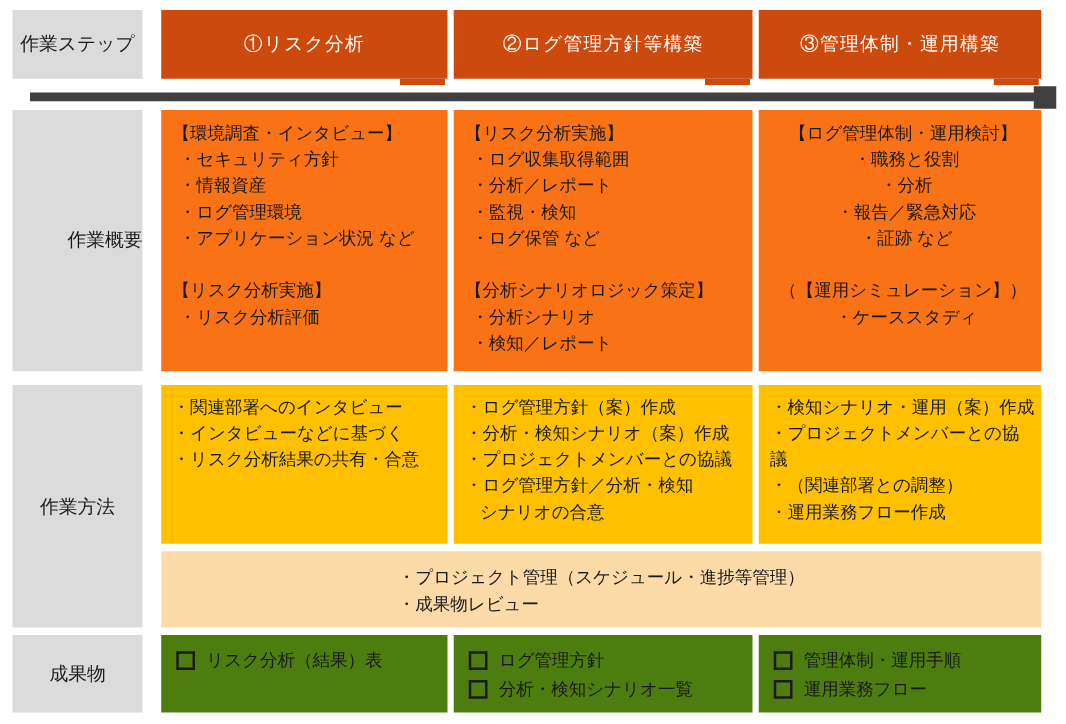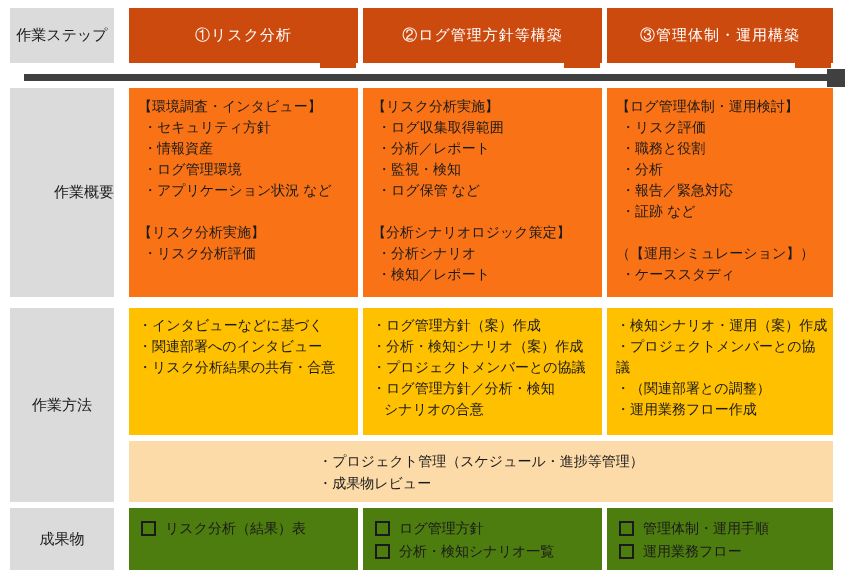--- a/index.html
+++ b/index.html
@@ -41,21 +41,21 @@
   .hdr2         { left:363px; top:8px;   width:239px; height:55px; }
   .hdr3         { left:607px; top:8px;   width:226px; height:55px; }
   .tab1         { left:320px; top:63px;  width:36px;  height:5px;  }
   .tab2         { left:564px; top:63px;  width:36px;  height:5px;  }
   .tab3         { left:795px; top:63px;  width:36px;  height:5px;  }
   .bar-line     { left:24px;  top:74px;  width:808px; height:7px;  }
   .bar-end      { left:827px; top:69px;  width:18px;  height:18px; }
   .lbl-overview { left:10px;  top:88px;  width:104px; height:209px;justify-content:flex-end; }
   .ov1          { left:129px; top:88px;  width:229px; height:209px; }
   .ov2          { left:363px; top:88px;  width:239px; height:209px; }
-  .ov3          { left:607px; top:88px;  width:226px; height:209px; }
+  .ov3          { left:607px; top:88px;  width:226px; height:209px;text-align:center; }
   .lbl-method   { left:10px;  top:308px; width:104px; height:194px; }
   .m1           { left:129px; top:308px; width:229px; height:127px; }
   .m2           { left:363px; top:308px; width:239px; height:127px; }
   .m3           { left:607px; top:308px; width:226px; height:127px; }
   .common-row   { left:129px; top:441px; width:704px; height:61px; }
   .lbl-deliv    { left:10px;  top:508px; width:104px; height:62px; }
   .d1           { left:129px; top:508px; width:229px; height:62px; }
   .d2           { left:363px; top:508px; width:239px; height:62px; }
   .d3           { left:607px; top:508px; width:226px; height:62px; }
 </style>
@@ -104,36 +104,35 @@
     <div class="item">・分析／レポート</div>
     <div class="item">・監視・検知</div>
     <div class="item">・ログ保管 など</div>
     <div class="grp2">【分析シナリオロジック策定】</div>
     <div class="item">・分析シナリオ</div>
     <div class="item">・検知／レポート</div>
   </div>
 
   <div class="box ov ov3">
     <div>【ログ管理体制・運用検討】</div>
-    <div class="item">・リスク評価</div>
     <div class="item">・職務と役割</div>
     <div class="item">・分析</div>
     <div class="item">・報告／緊急対応</div>
     <div class="item">・証跡 など</div>
     <div class="grp2">（【運用シミュレーション】）</div>
     <div class="item">・ケーススタディ</div>
   </div>
 
   <div class="box gray lbl-method">
     <span>作業方法</span>
   </div>
 
   <div class="box mth m1">
+    <div>・関連部署へのインタビュー</div>
     <div>・インタビューなどに基づく</div>
-    <div>・関連部署へのインタビュー</div>
     <div>・リスク分析結果の共有・合意</div>
   </div>
 
   <div class="box mth m2">
     <div>・ログ管理方針（案）作成</div>
     <div>・分析・検知シナリオ（案）作成</div>
     <div>・プロジェクトメンバーとの協議</div>
     <div>・ログ管理方針／分析・検知</div>
     <div class="cont">シナリオの合意</div>
   </div>

